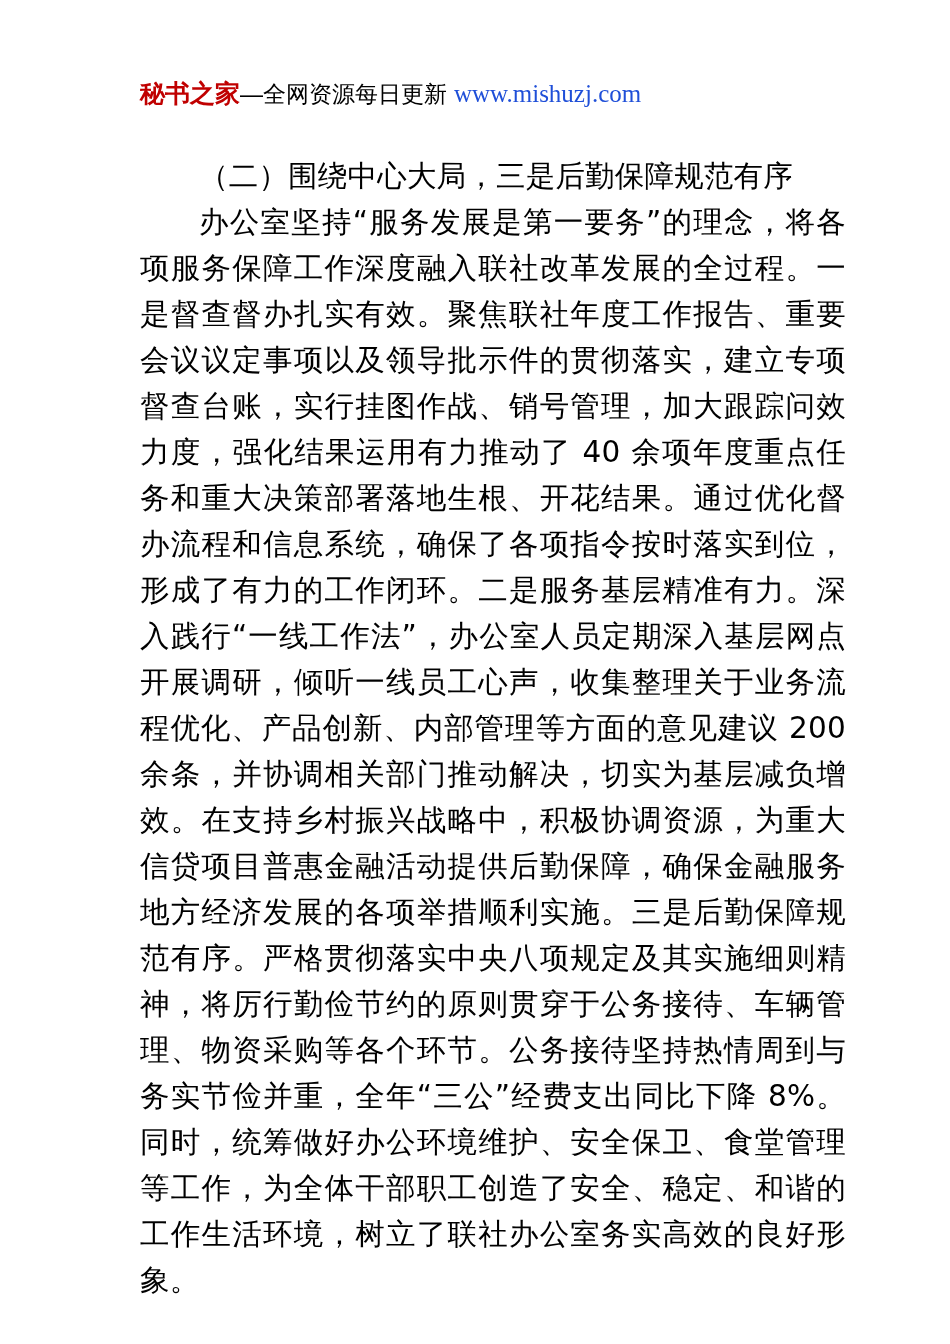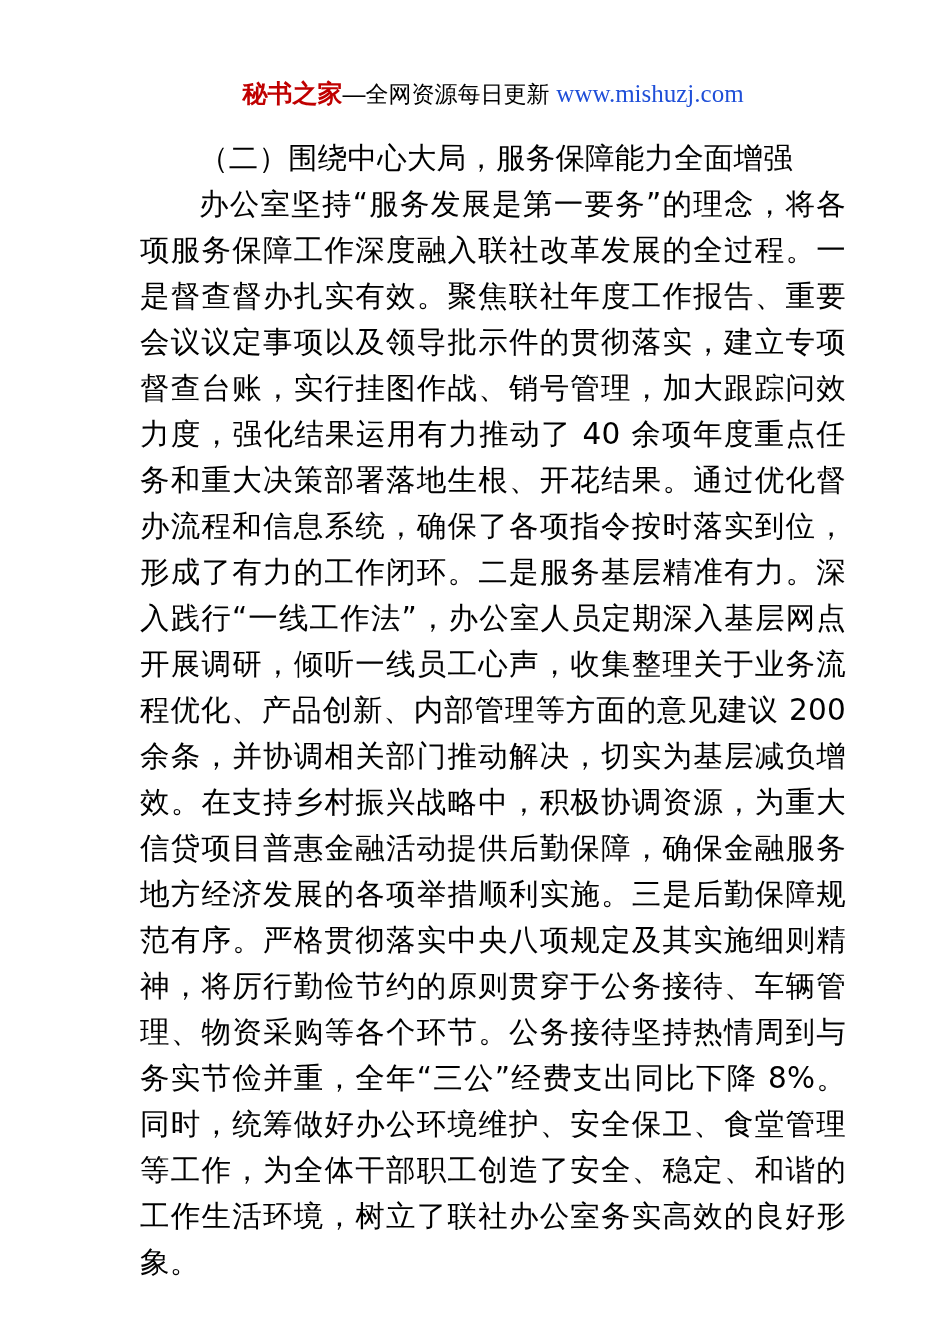--- a/index.html
+++ b/index.html
@@ -19,23 +19,22 @@
     height: 1344px;
     box-sizing: border-box;
     padding: 78px 104px 0 140px;
     position: relative;
     background: #ffffff;
   }
   .watermark {
     font-size: 25px;
     line-height: 1.2;
     white-space: nowrap;
-    margin-bottom: 26px;
+    margin-bottom: 44px;
     letter-spacing: 0px;
-    text-align: center;
   }
   .wm-brand {
     color: #c00000;
     font-weight: bold;
     font-family: "Liberation Serif", serif;
     font-size: 25px;
   }
   .wm-sep {
     color: #000000;
     font-size: 23px;
@@ -70,18 +69,18 @@
 </head>
 <body>
 
 <div class="page">
 
   <div class="watermark">
     <span class="wm-brand">秘书之家</span><span class="wm-sep">—</span><span class="wm-text">全网资源每日更新</span> <span class="wm-url">www.mishuzj.com</span>
   </div>
 
   <div class="doc-body">
-    <p class="indent">（二）围绕中心大局，服务保障能力全面增强</p>
+    <p class="indent">（二）围绕中心大局，三是后勤保障规范有序</p>
     <p class="indent">办公室坚持“服务发展是第一要务”的理念，将各项服务保障工作深度融入联社改革发展的全过程。一是督查督办扎实有效。聚焦联社年度工作报告、重要会议议定事项以及领导批示件的贯彻落实，建立专项督查台账，实行挂图作战、销号管理，加大跟踪问效力度，强化结果运用有力推动了 40 余项年度重点任务和重大决策部署落地生根、开花结果。通过优化督办流程和信息系统，确保了各项指令按时落实到位，形成了有力的工作闭环。二是服务基层精准有力。深入践行“一线工作法”，办公室人员定期深入基层网点开展调研，倾听一线员工心声，收集整理关于业务流程优化、产品创新、内部管理等方面的意见建议 200 余条，并协调相关部门推动解决，切实为基层减负增效。在支持乡村振兴战略中，积极协调资源，为重大信贷项目普惠金融活动提供后勤保障，确保金融服务地方经济发展的各项举措顺利实施。三是后勤保障规范有序。严格贯彻落实中央八项规定及其实施细则精神，将厉行勤俭节约的原则贯穿于公务接待、车辆管理、物资采购等各个环节。公务接待坚持热情周到与务实节俭并重，全年“三公”经费支出同比下降 8%。同时，统筹做好办公环境维护、安全保卫、食堂管理等工作，为全体干部职工创造了安全、稳定、和谐的工作生活环境，树立了联社办公室务实高效的良好形象。</p>
 
   </div>
 
 </div>
 
 </body></html>

